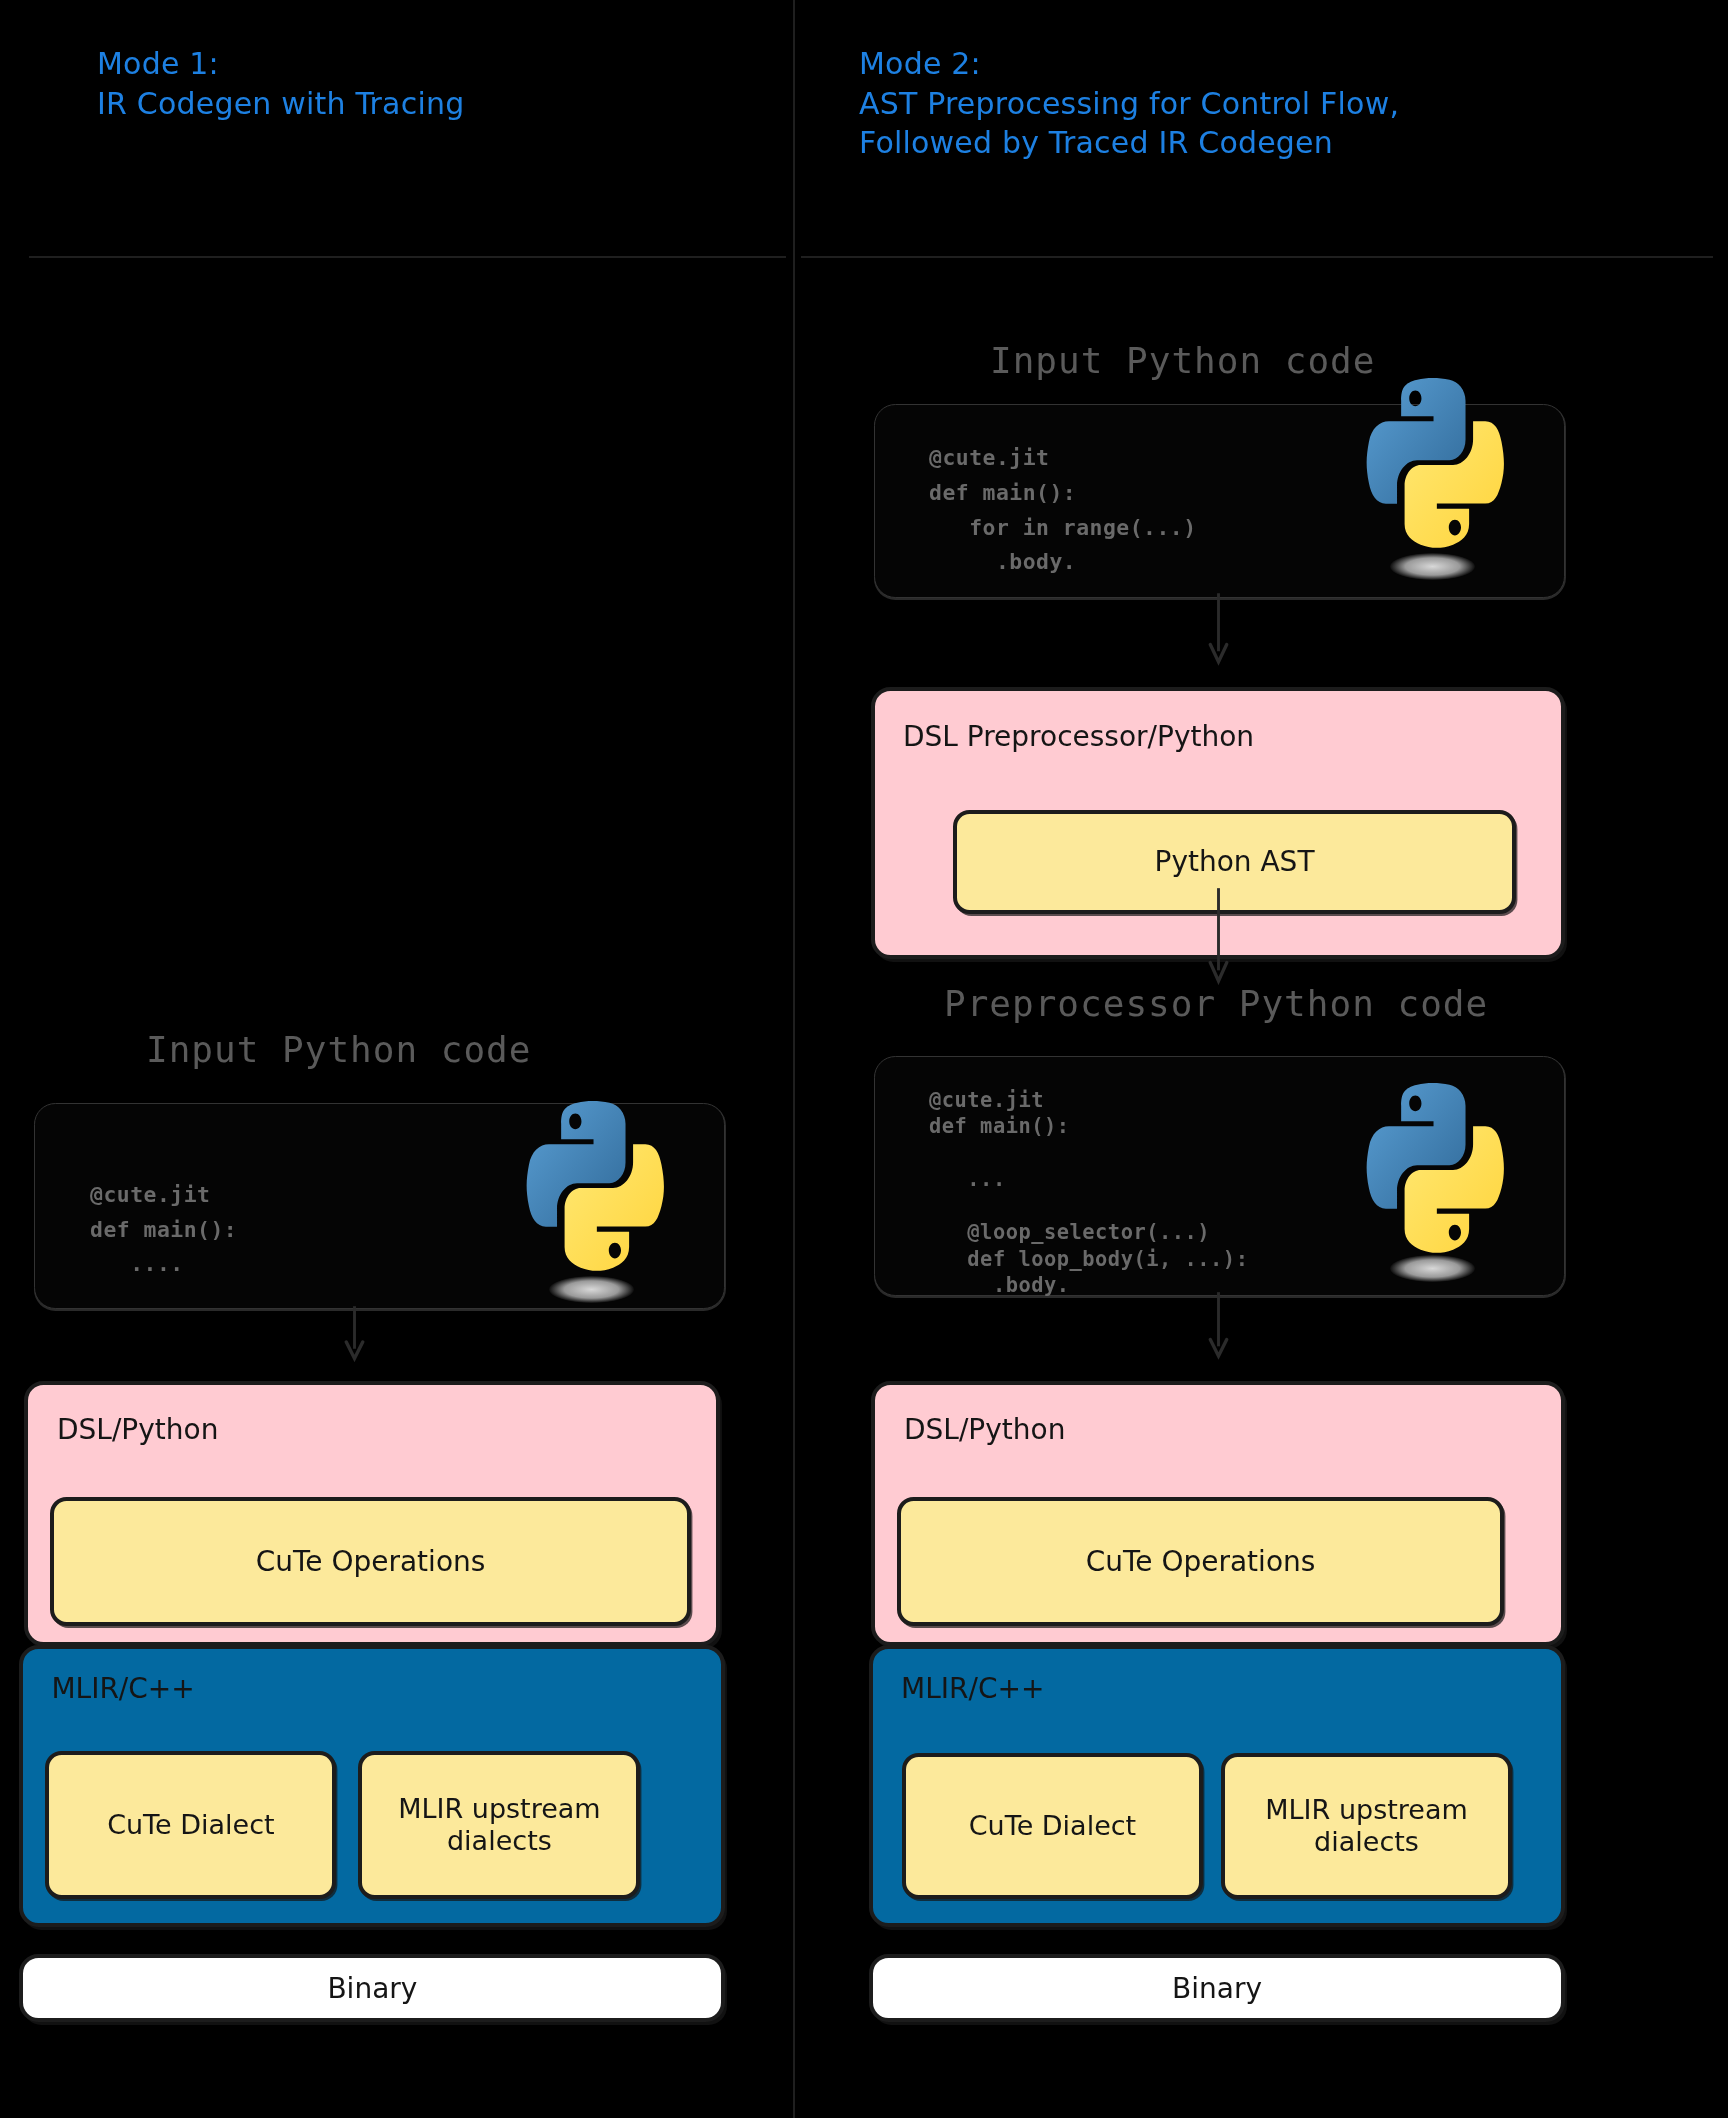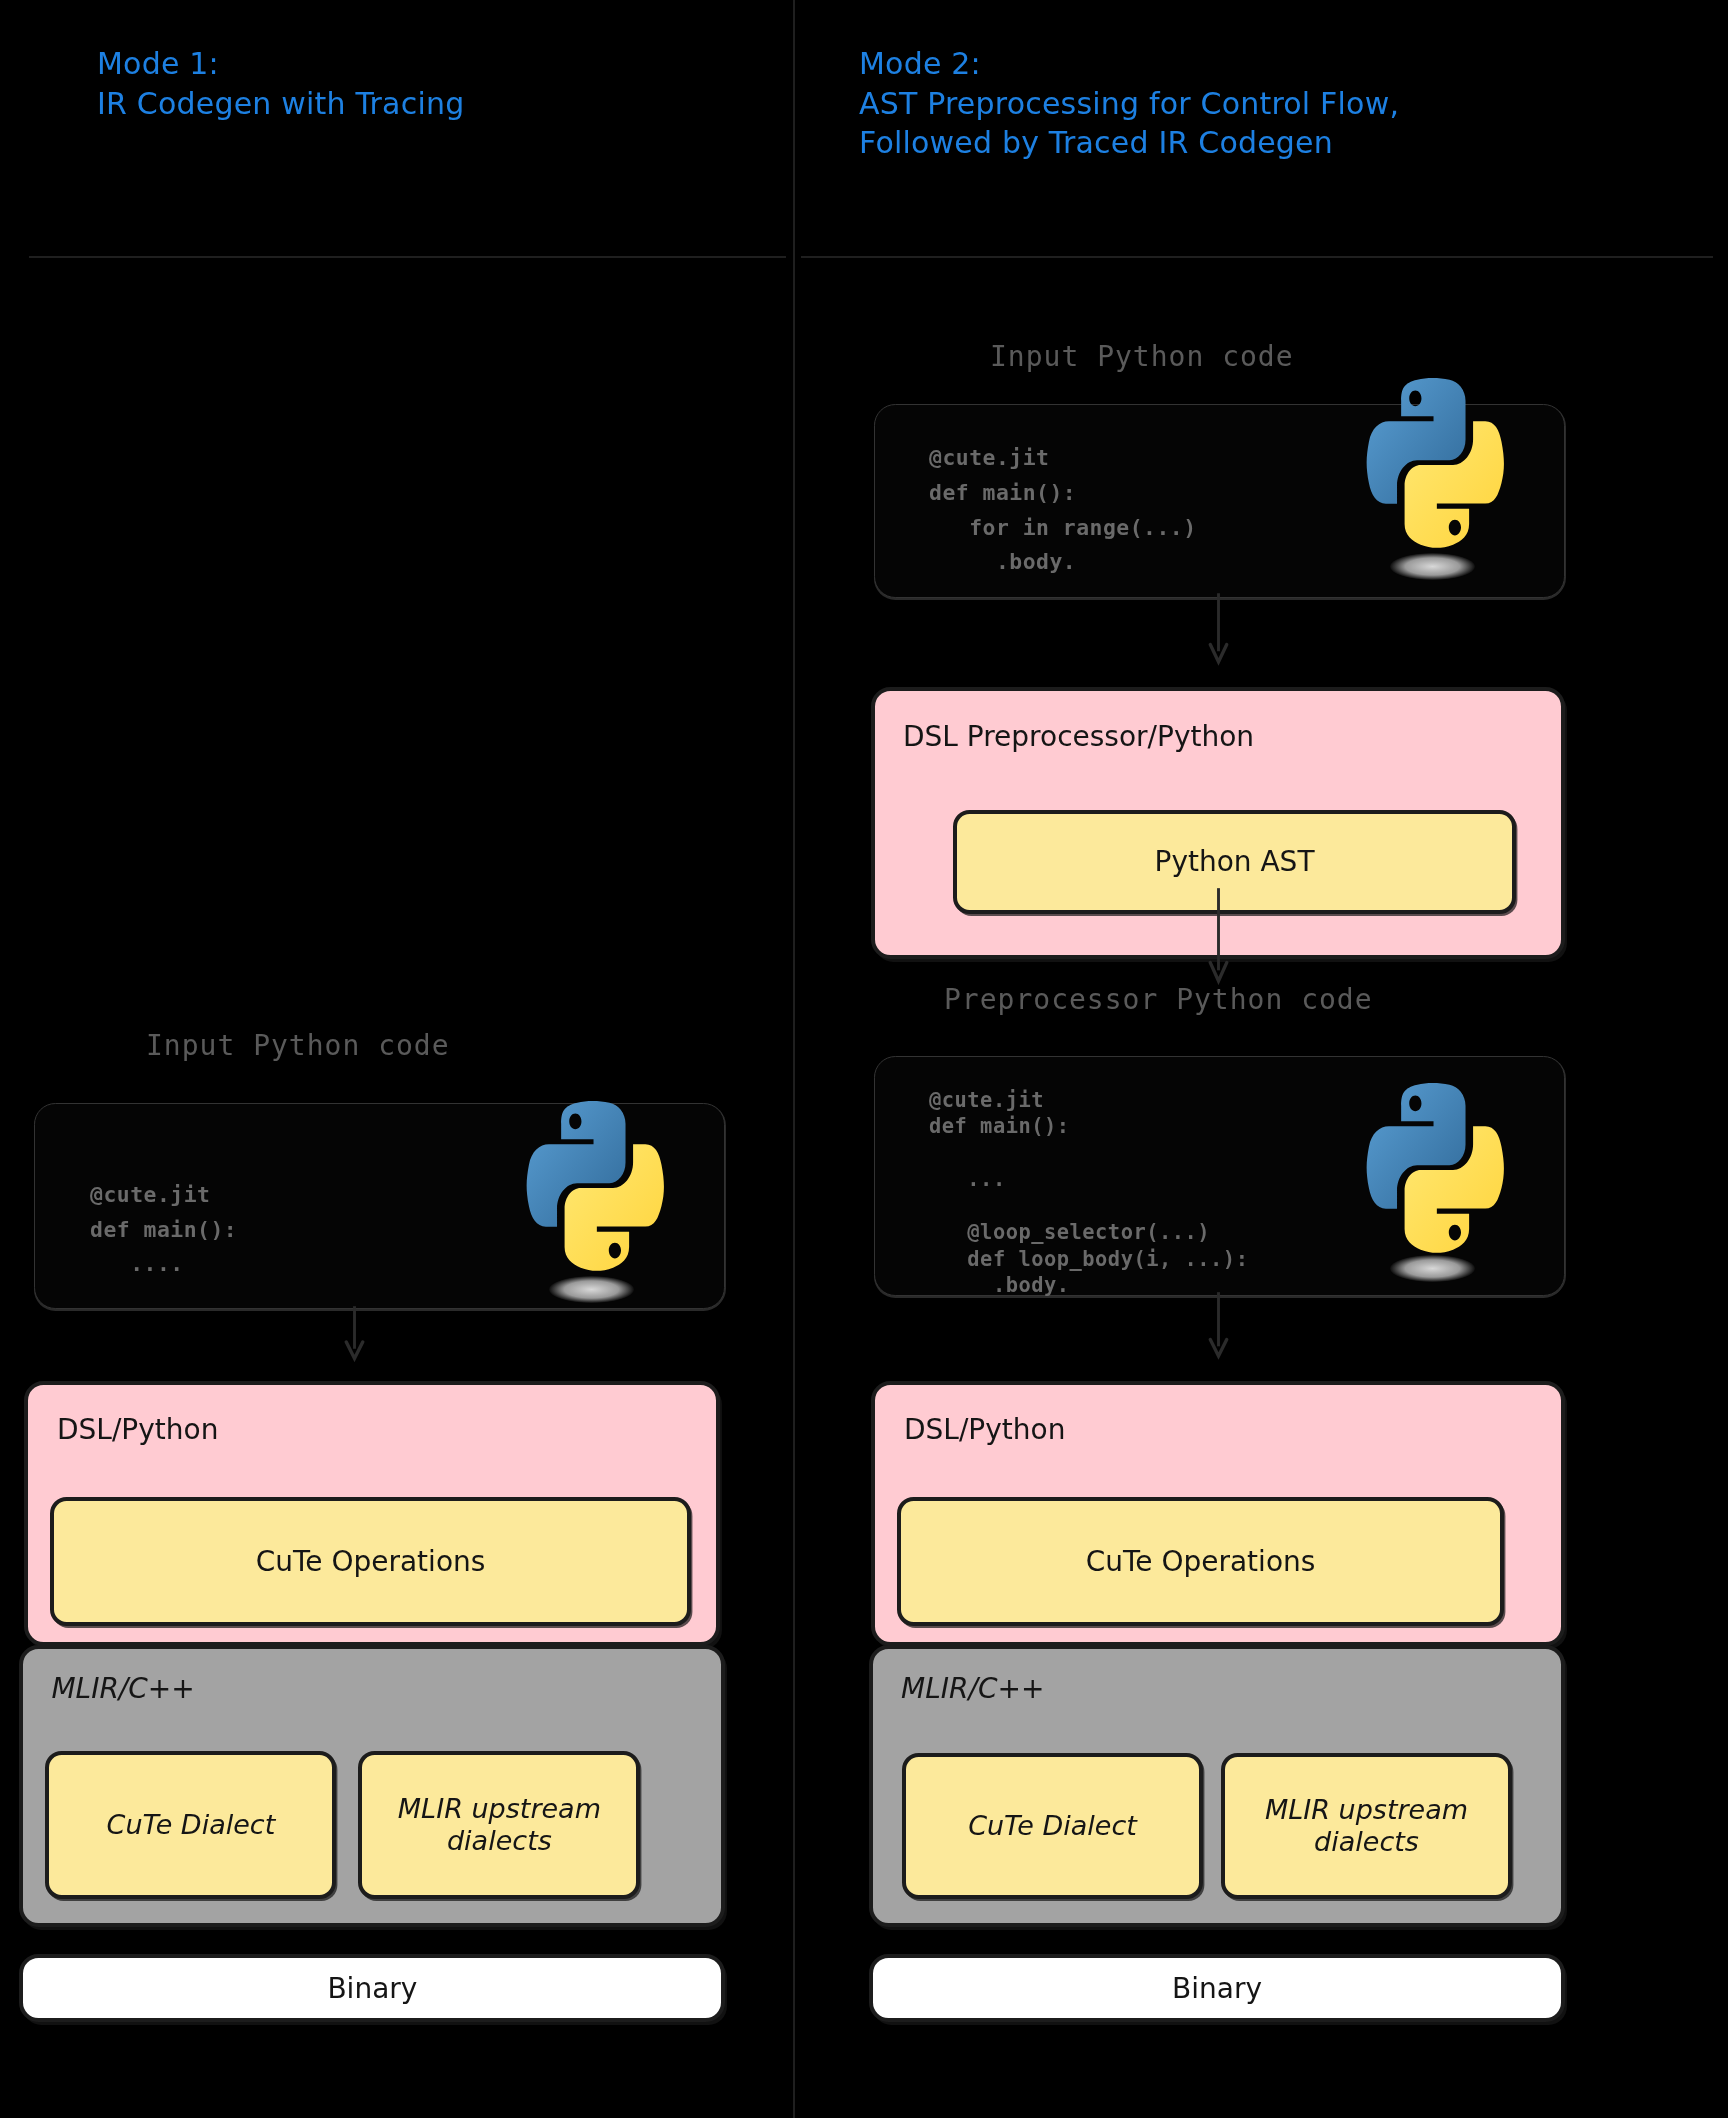--- a/index.html
+++ b/index.html
@@ -34,21 +34,21 @@
     letter-spacing:0.2px;
     white-space:pre-line;
   }
   .col-title.left{left:97px;top:44px;}
   .col-title.right{left:859px;top:44px;}
 
   
   .caption{
     position:absolute;
     color:#5a5a5a;
-    font-size:28px;
+    font-size:36px;
     font-family:"DejaVu Sans Mono", monospace;
     letter-spacing:1px;
     white-space:nowrap;
   }
 
   
   .codecard{
     position:absolute;
     background:#050505;
     border:1.9px solid #333;
@@ -80,21 +80,21 @@
 
   
   .layer{
     position:absolute;
     border:4.4px solid #1c1c1c;
     border-radius:19.4px;
     box-sizing:border-box;
     box-shadow:2.9px 3.9px 0 -1px rgba(20,20,20,.85);
   }
   .layer.pink{background:#ffcbd2;margin-top:24px;}
-  .layer.blue{background:#a3a3a3;font-style:italic;}
+  .layer.blue{background:#0369a1;}
   .layer.green{background:#ffffff;}
   .layer-label{
     position:absolute;
     color:#151515;
     font-size:28px;
     font-family:"DejaVu Sans", sans-serif;
     white-space:nowrap;
   }
 
   .inner{

